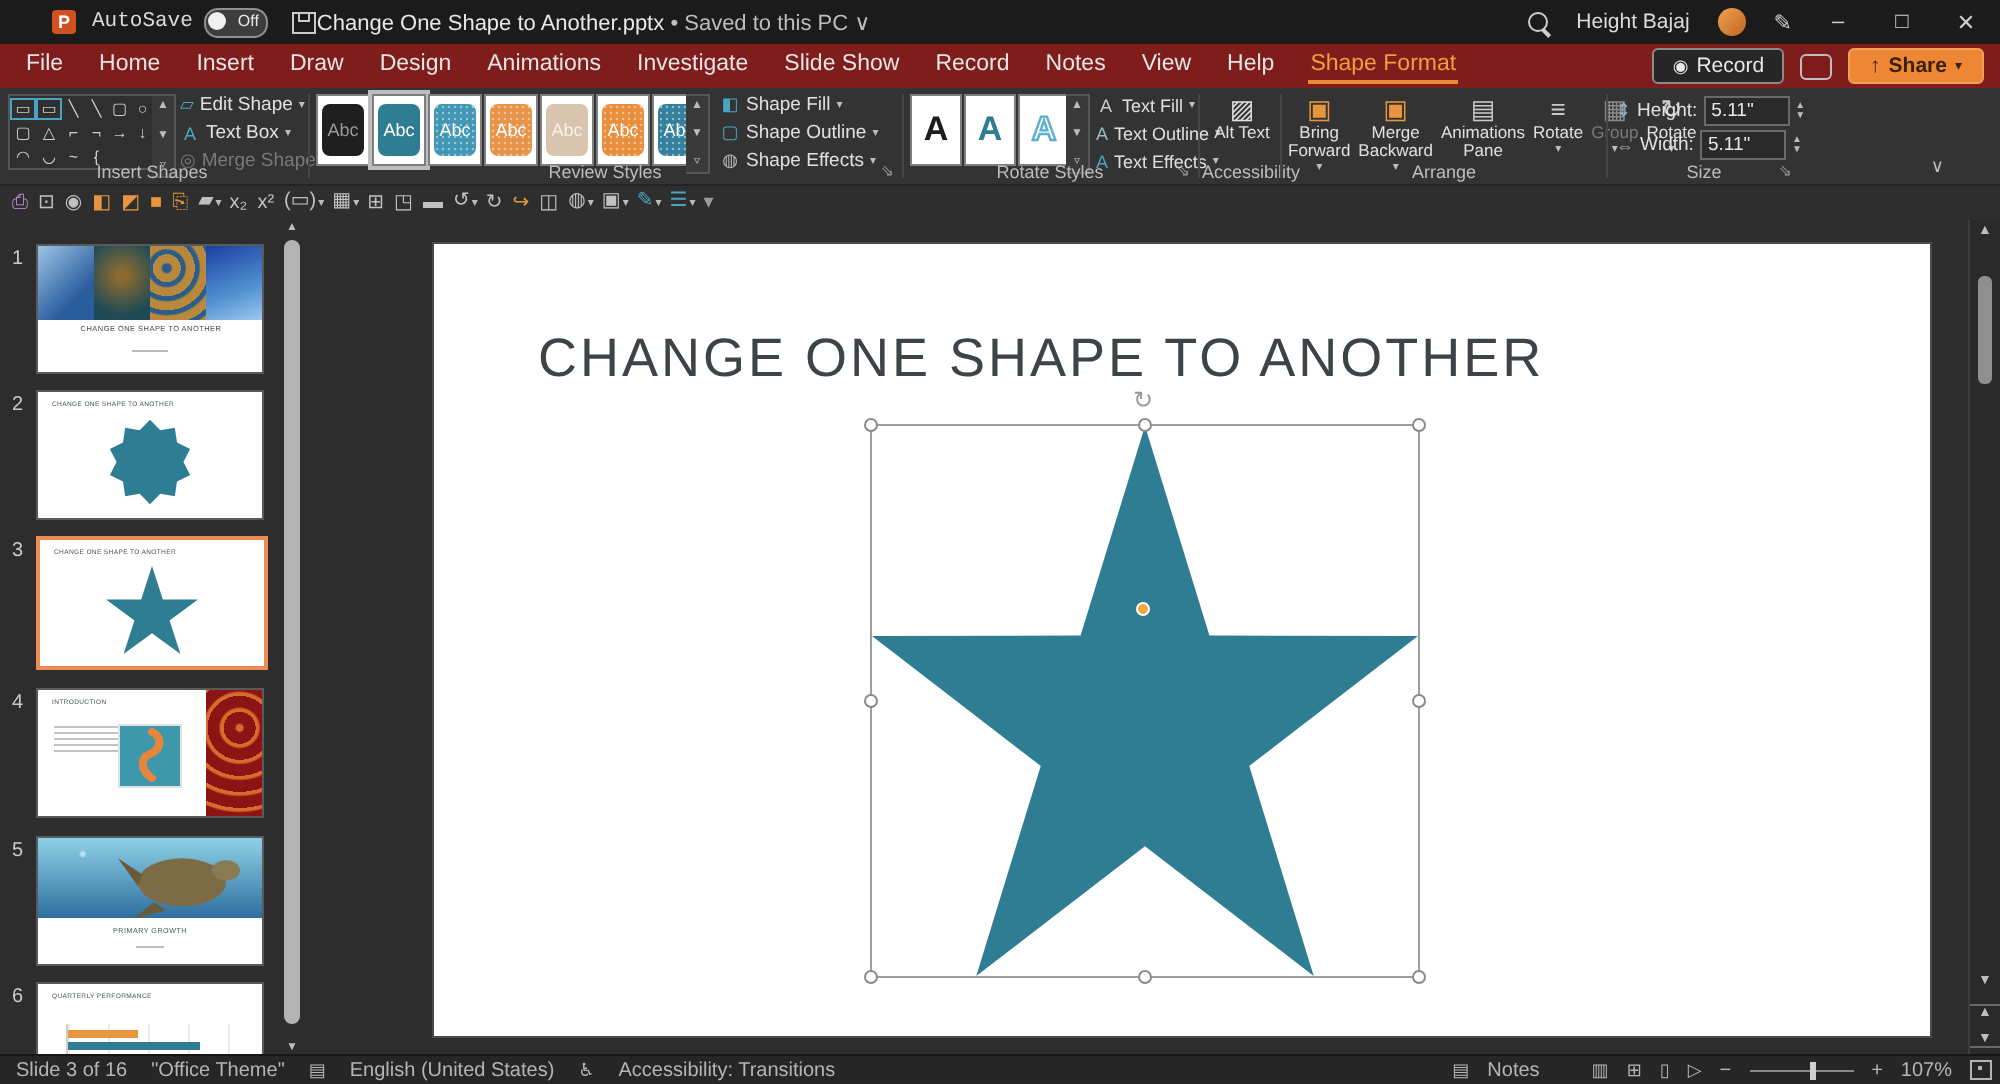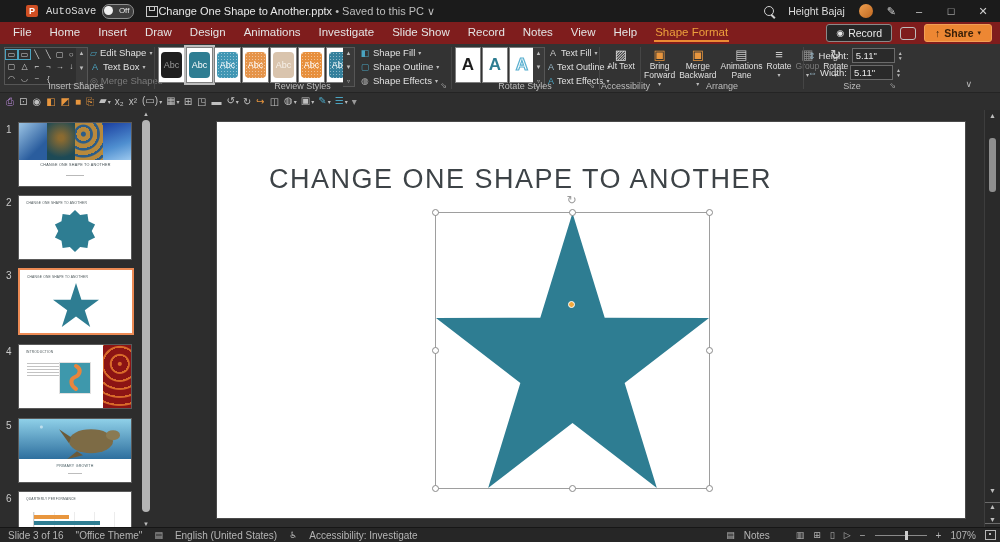--- a/index.html
+++ b/index.html
@@ -683,21 +683,21 @@
     </div>
   </div>
 
   <div id="statusbar">
     <div class="sb-left">
       <span>Slide 3 of 16</span>
       <span>"Office Theme"</span>
       <span class="sb-ico">▤</span>
       <span>English (United States)</span>
       <span class="sb-ico">♿</span>
-      <span>Accessibility: Investigate</span>
+      <span>Accessibility: Transitions</span>
     </div>
     <div class="sb-right">
       <span class="sb-ico">▤</span>
       <span>Notes</span>
       <span style="width:8px;"></span>
       <span class="sb-ico">▥</span>
       <span class="sb-ico">⊞</span>
       <span class="sb-ico">▯</span>
       <span class="sb-ico">▷</span>
       <span>−</span>

